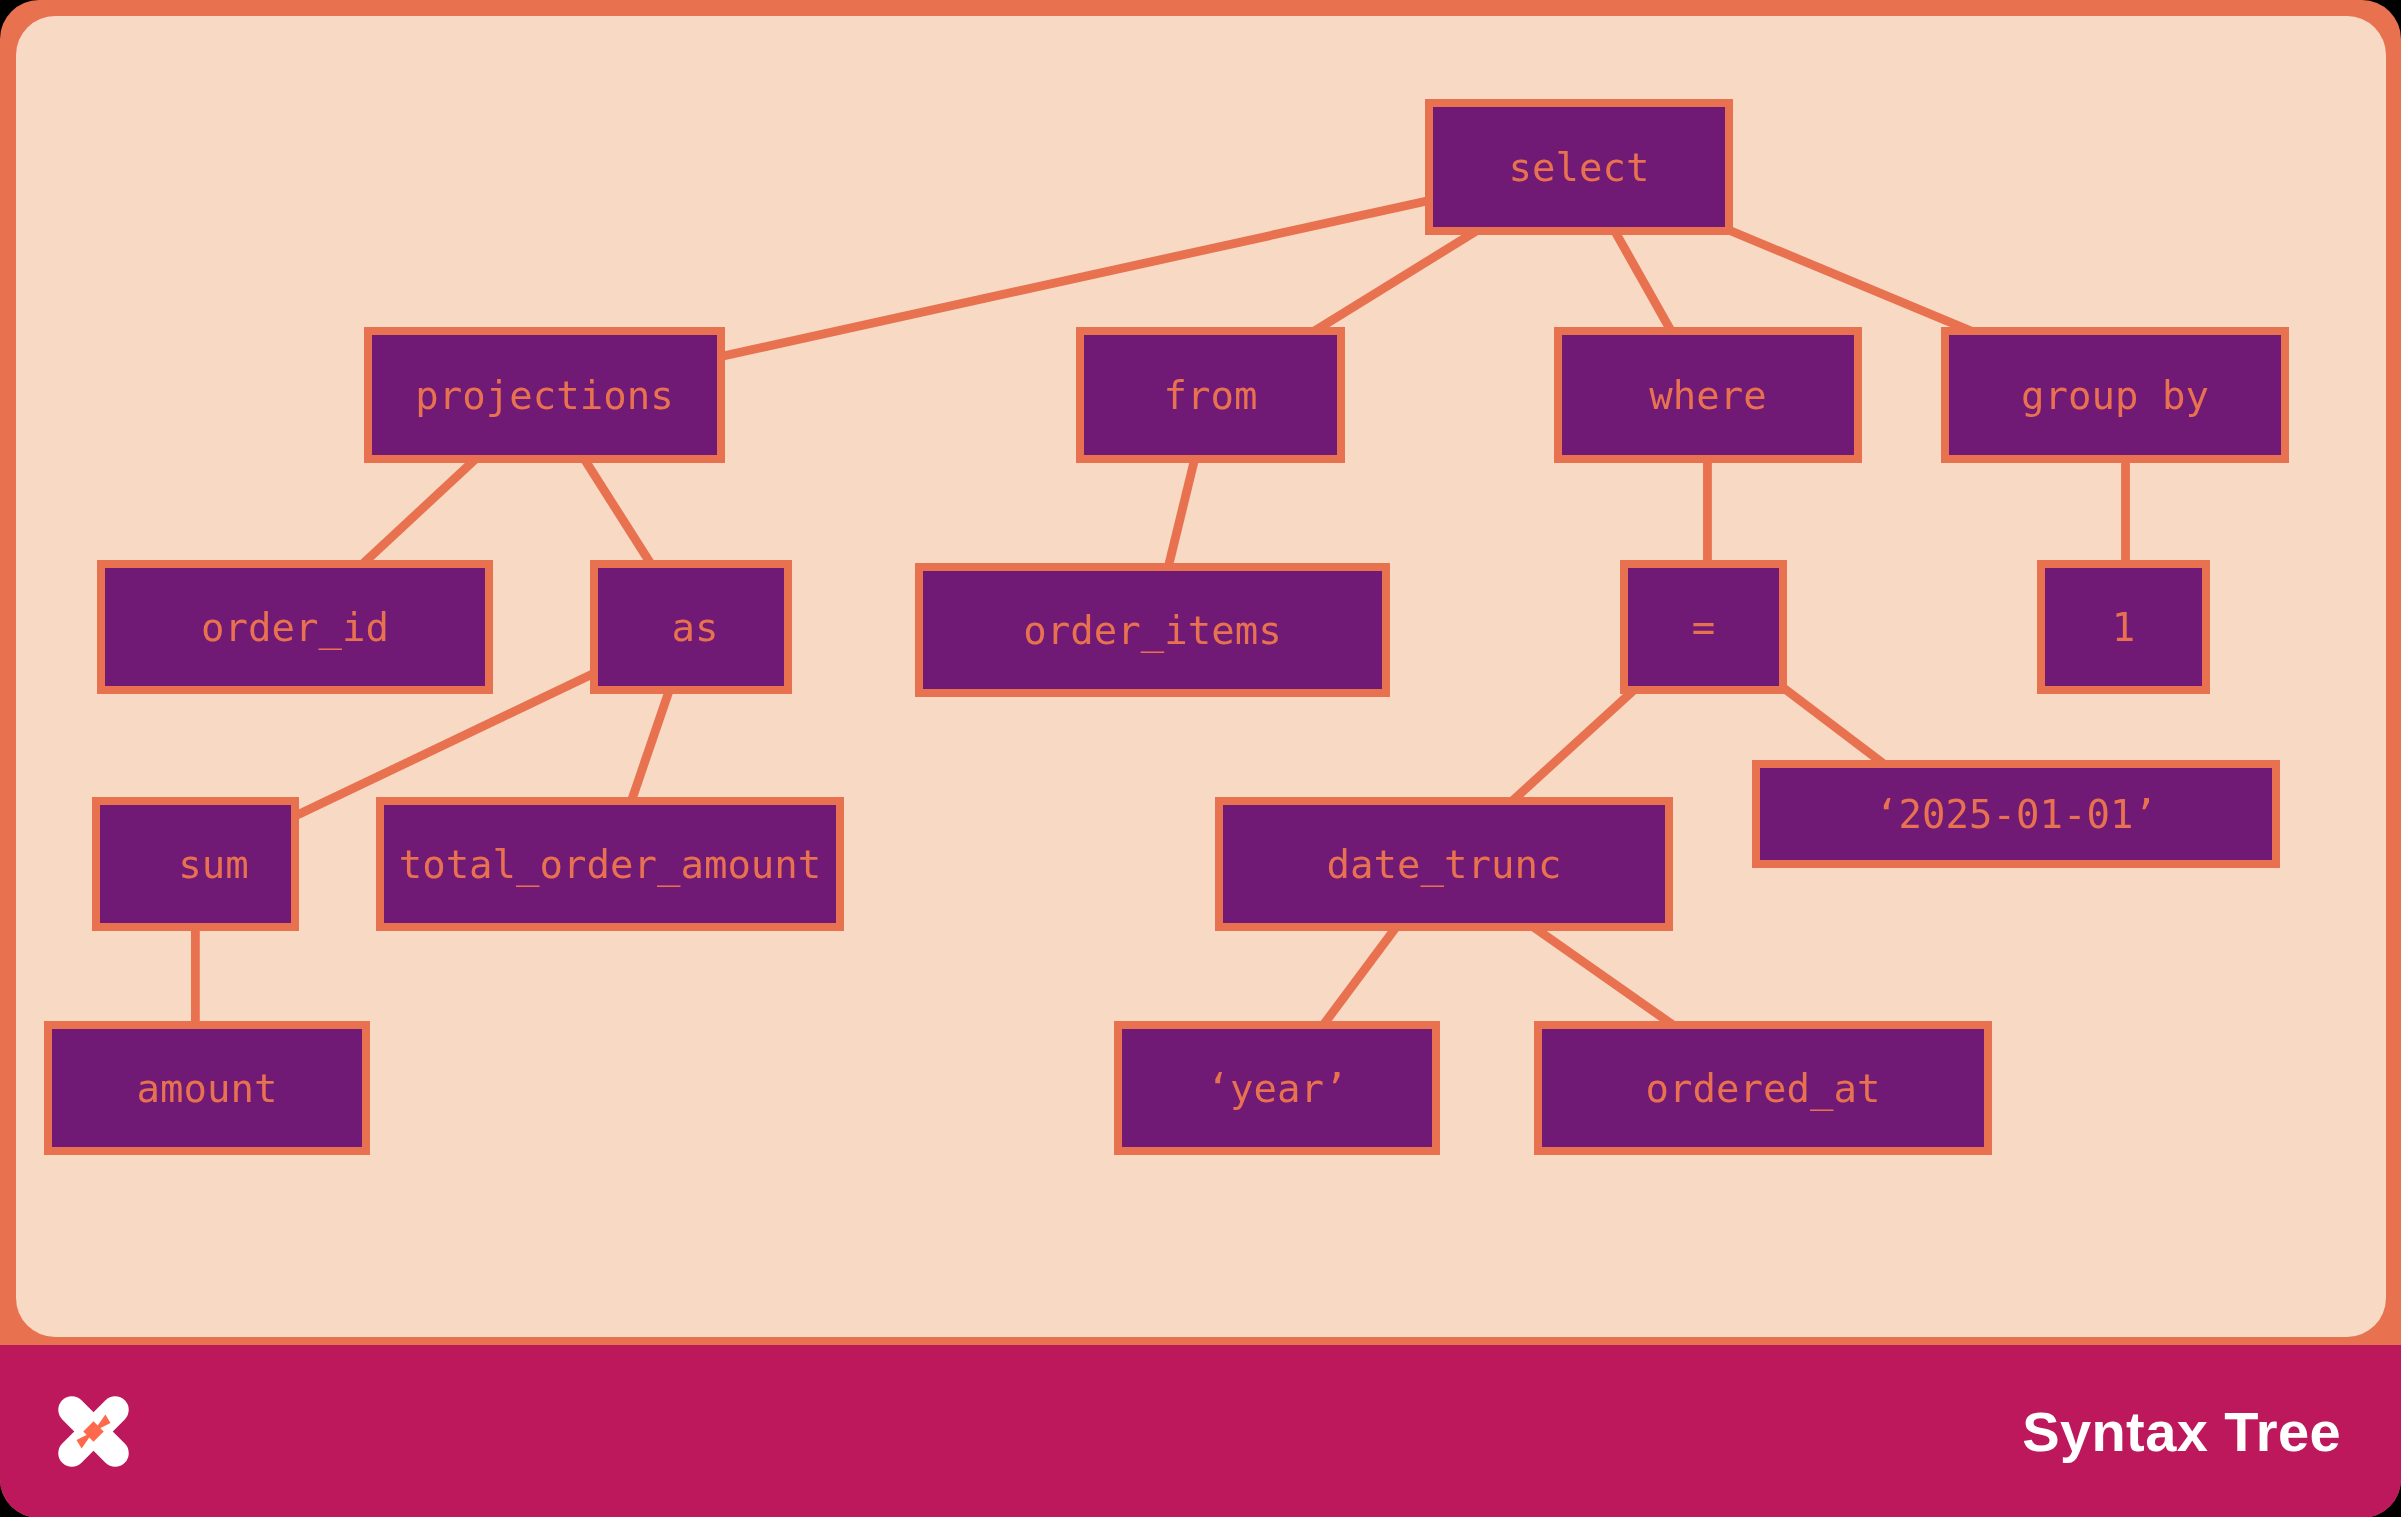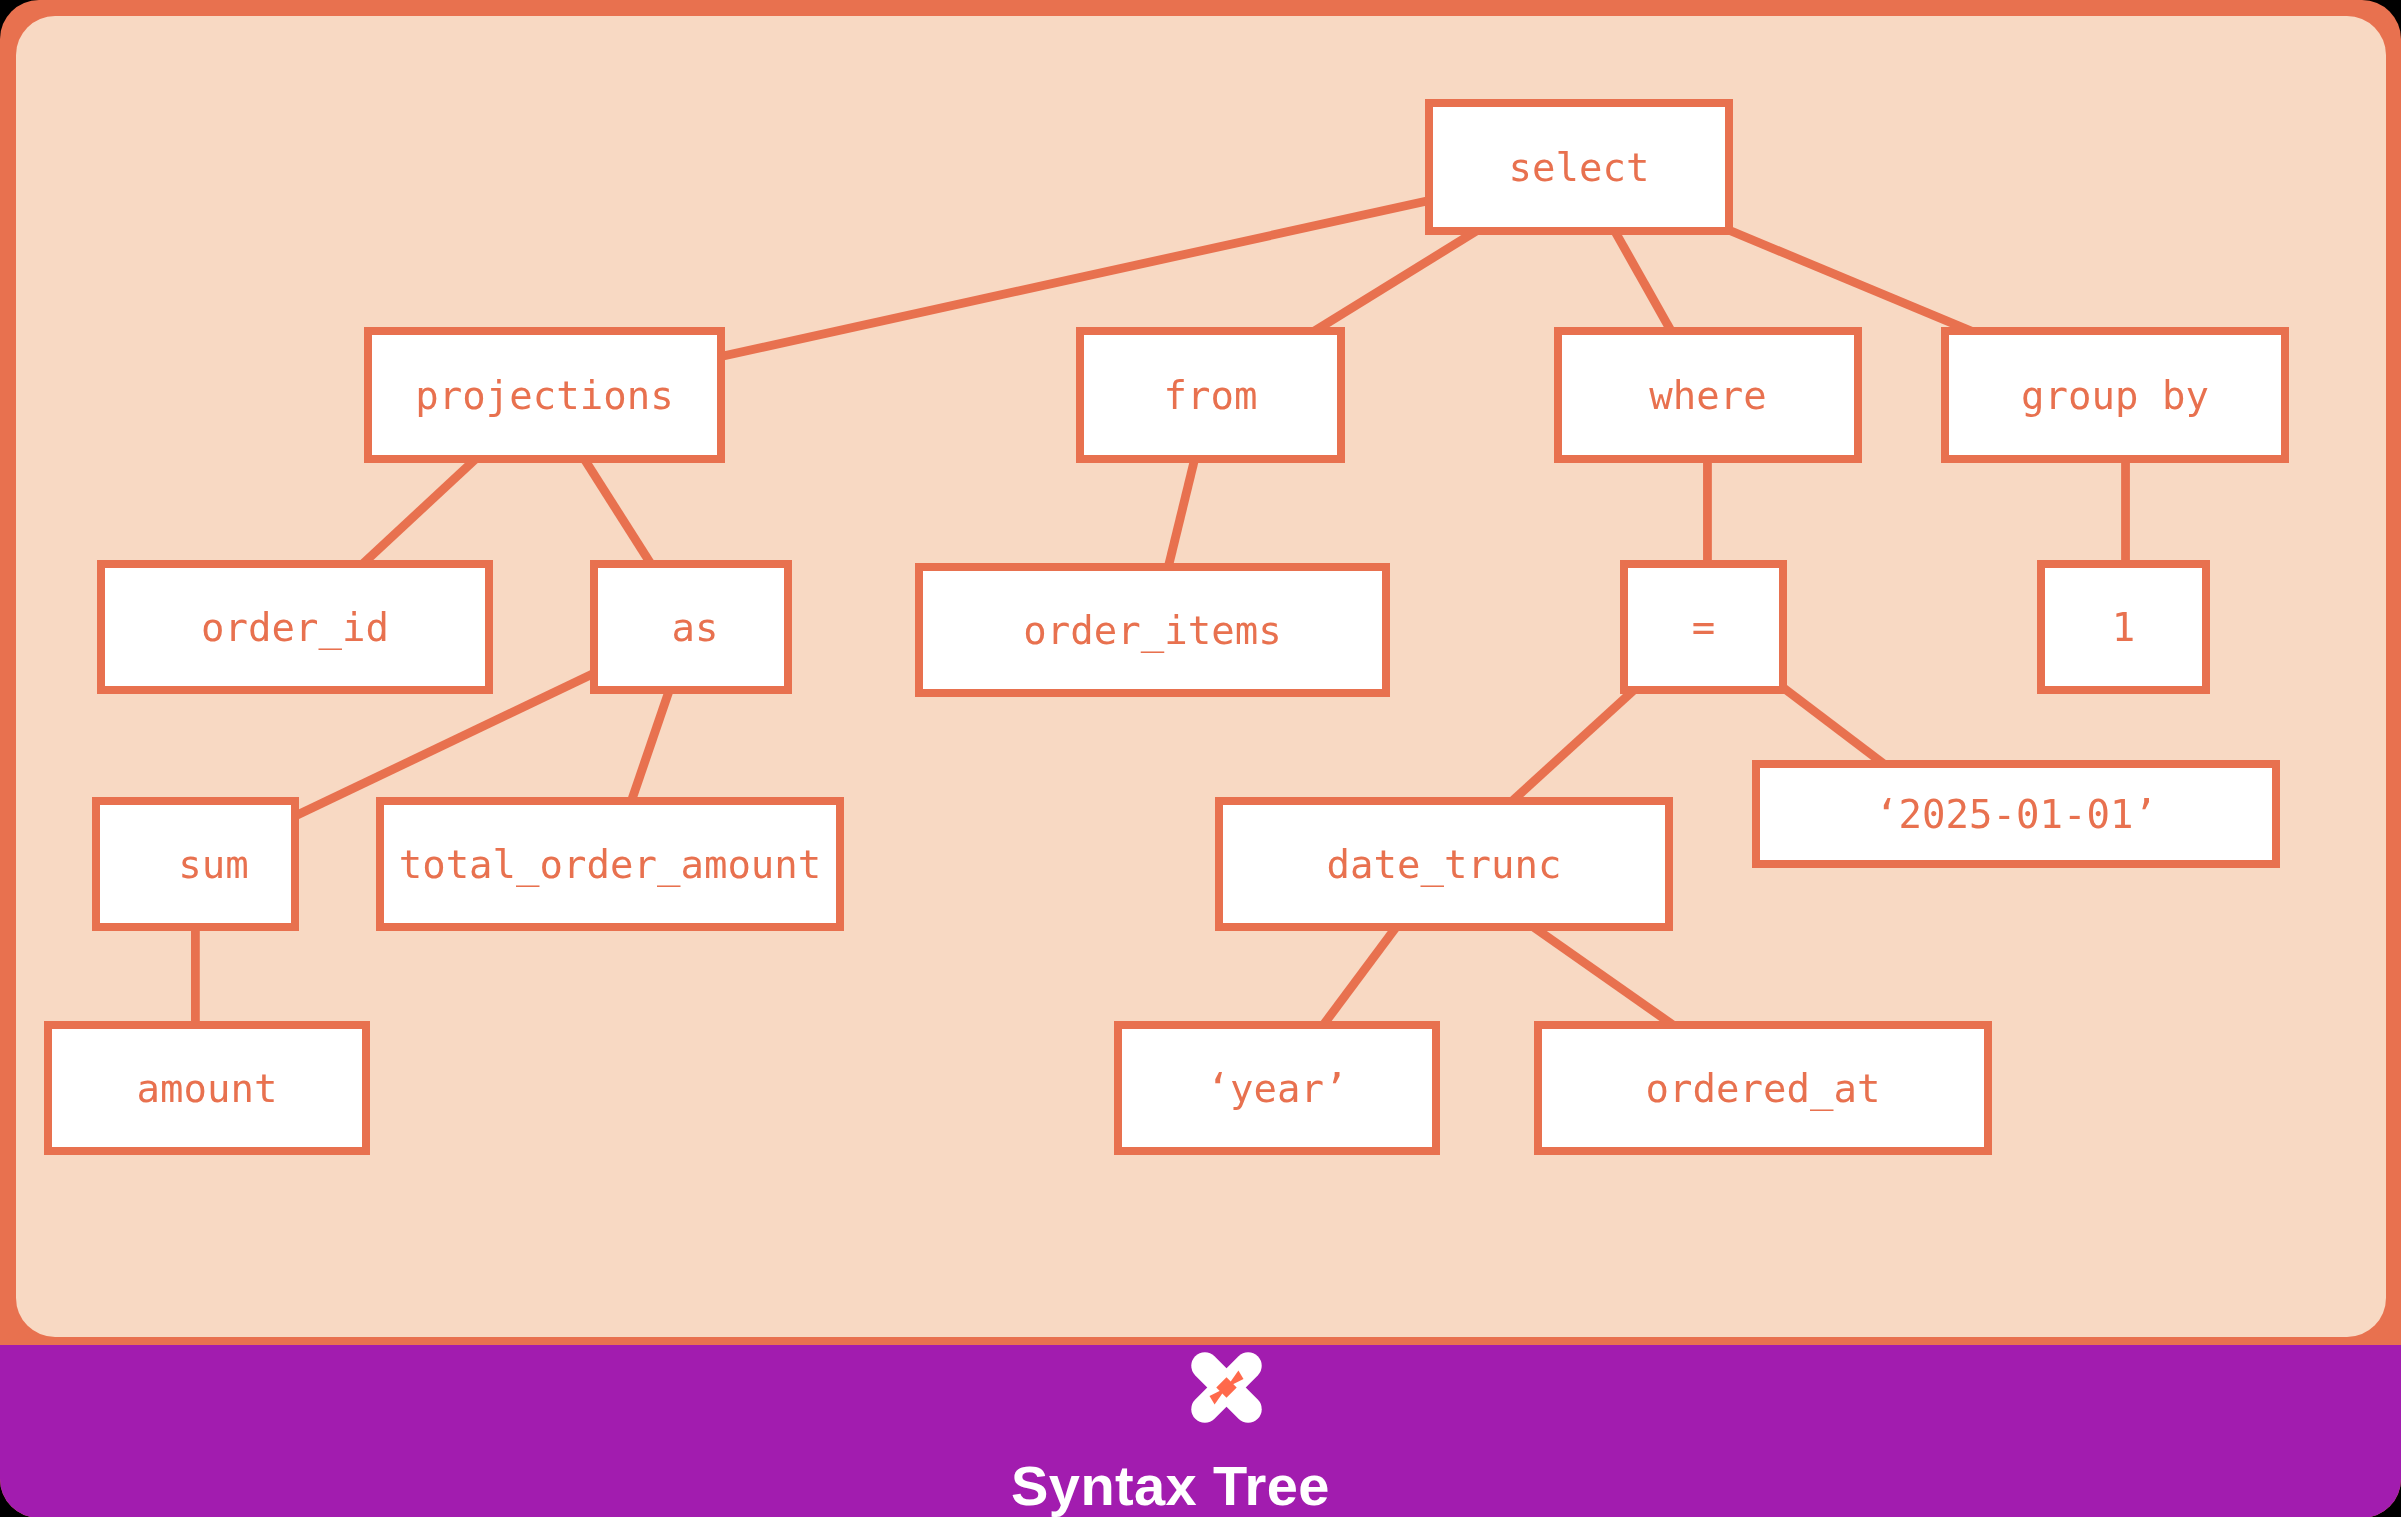--- a/index.html
+++ b/index.html
@@ -32,43 +32,42 @@
     width: 2401px; height: 1518px;
     pointer-events: none;
   }
   .edges-svg line {
     stroke: #E8714F;
     stroke-width: 10;
   }
   .node {
     position: absolute;
     box-sizing: border-box;
-    background: #ffffff;
+    background: #701a75;
     border: 8.8px solid #E8714F;
     color: #E8714F;
     font-family: "DejaVu Sans Mono", "Liberation Mono", monospace;
     font-size: 39px;
     display: flex;
     align-items: center;
     justify-content: center;
     white-space: nowrap;
     z-index: 2;
   }
   .footer-bar {
     position: absolute;
     left: 0;
     top: 1345px;                    
     width: 2401px;
     height: 173px;
-    background: #a21caf;            
+    background: #be185d;            
     display: flex;
     align-items: center;
     justify-content: space-between;
     z-index: 3;
-    flex-direction: column;
   }
   .footer-logo {
     margin-left: 51px;
     width: 85px;
     height: 85px;
     display: block;
   }
   .footer-title {
     margin-right: 60px;
     color: #FFFFFF;

